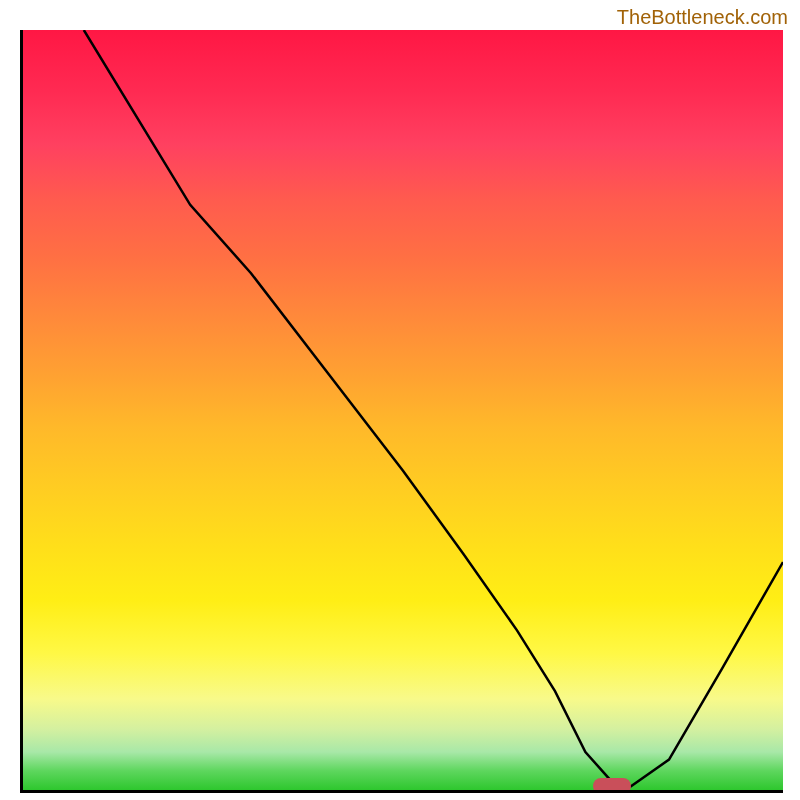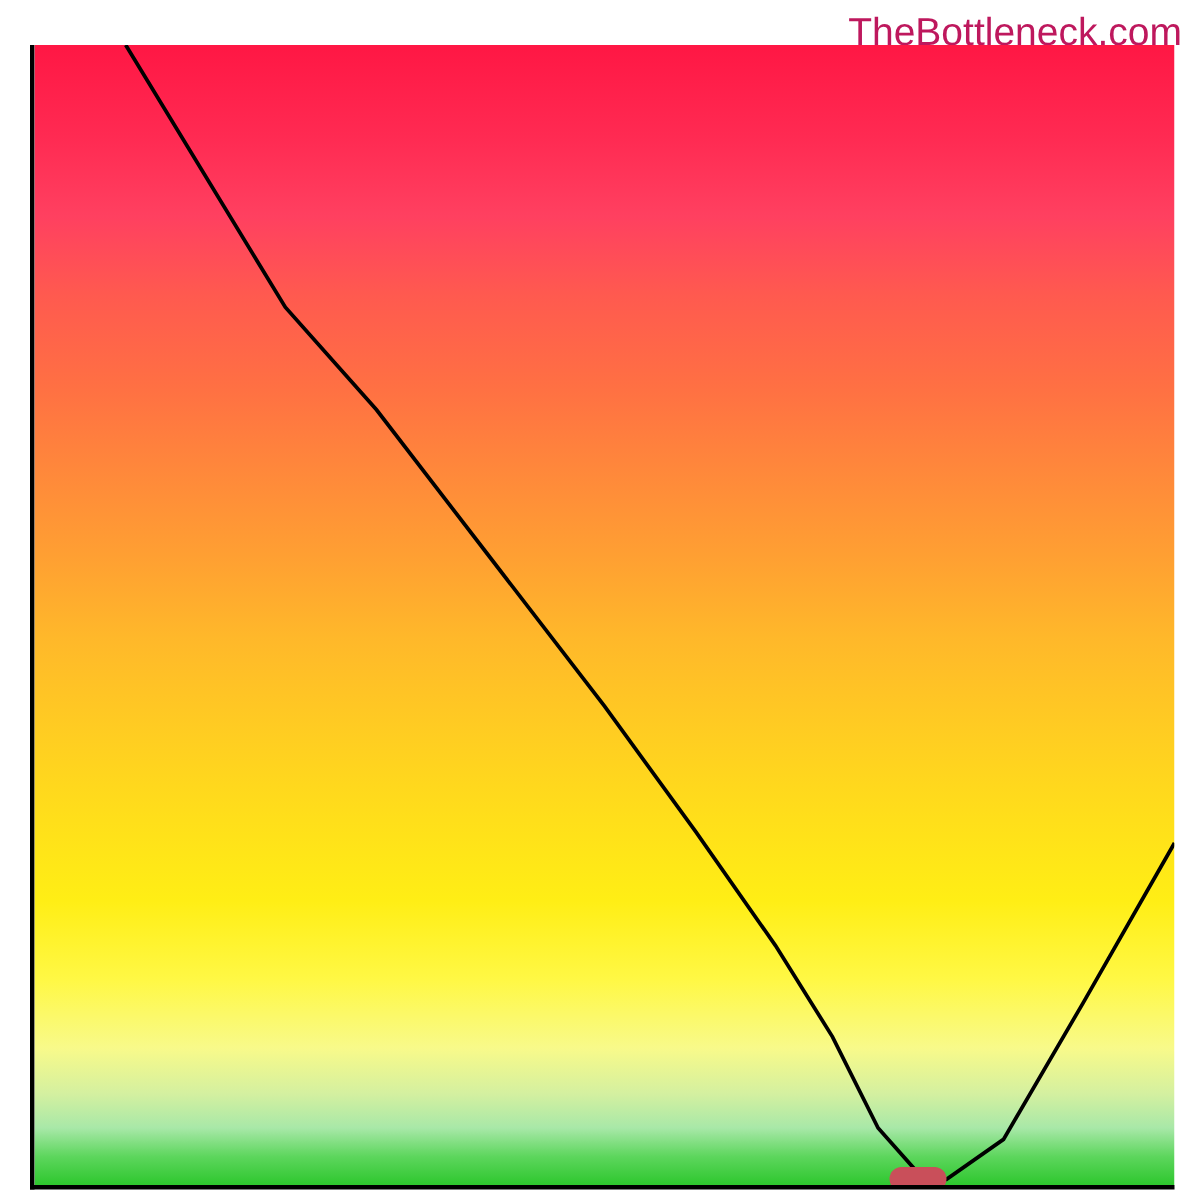--- a/index.html
+++ b/index.html
@@ -62,22 +62,22 @@
   }
   .marker {
     position: absolute;
     background: #c94f5a;
     border-radius: 8px;
   }
   .watermark {
     position: absolute;
     top: 6px;
     right: 12px;
-    color: #be185d;
-    font-size: 26px;
+    color: #a16207;
+    font-size: 20px;
     font-weight: normal;
   }
 </style>
 </head>
 <body>
 
 <div class="chart-container">
   <div class="watermark">TheBottleneck.com</div>
 
   <div class="plot-area">

